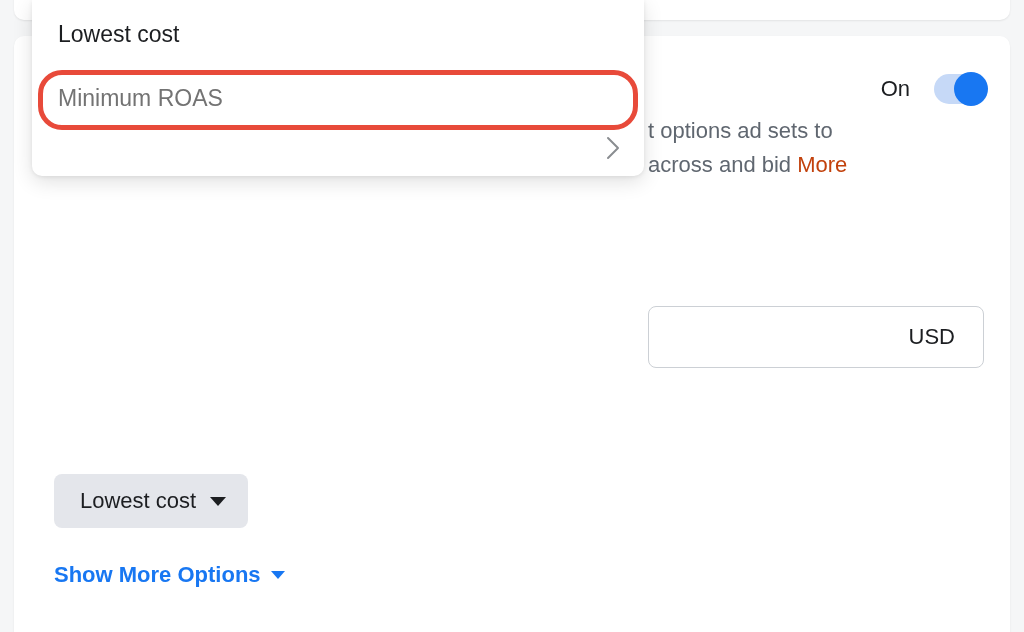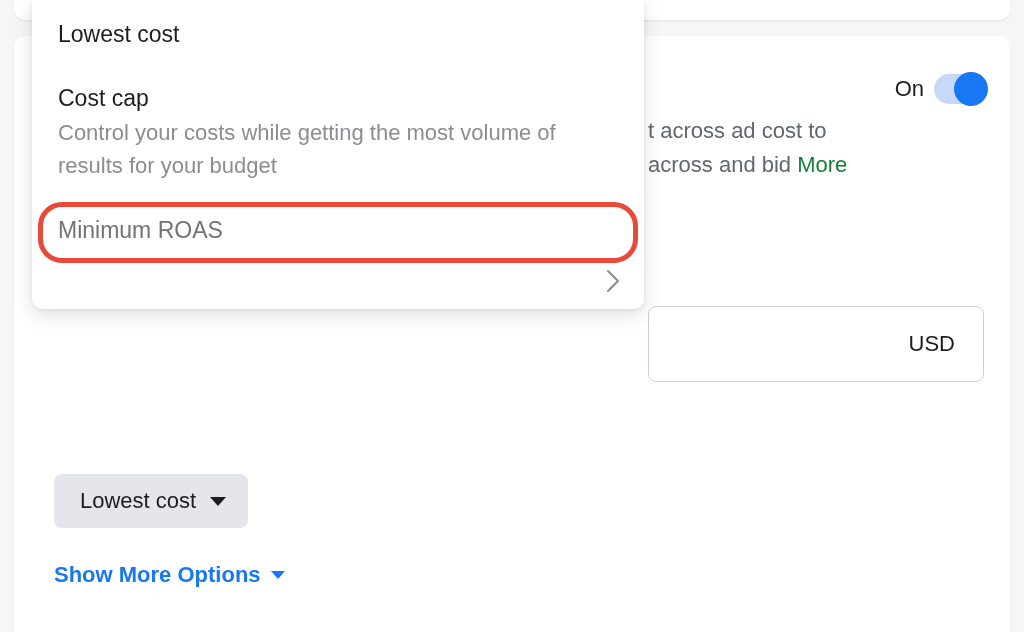--- a/index.html
+++ b/index.html
@@ -31,21 +31,21 @@
       border-radius: 10px;
       box-shadow: 0 1px 2px rgba(0,0,0,0.08);
       padding: 32px 40px;
     }
     .toggle-row {
       position: absolute;
       top: 74px;
       right: 38px;
       display: flex;
       align-items: center;
-      gap: 10px;
+      gap: 24px;
     }
     .toggle-label {
       font-size: 22px;
       color: #1c1e21;
     }
     .toggle {
       width: 52px;
       height: 30px;
       background: #c6d9f7;
       border-radius: 15px;
@@ -64,29 +64,29 @@
     .desc-block {
       position: absolute;
       top: 114px;
       left: 648px;
       right: 40px;
       font-size: 22px;
       line-height: 1.55;
       color: #606770;
     }
     .link {
-      color: #15803d;
+      color: #c2410c;
       cursor: pointer;
     }
     .input-row {
       position: absolute;
       top: 306px;
       left: 648px;
       right: 40px;
-      height: 76px;
+      height: 62px;
       border: 1px solid #ccd0d5;
       border-radius: 8px;
       display: flex;
       align-items: center;
       justify-content: flex-end;
       padding: 0 28px;
       font-size: 22px;
       color: #1c1e21;
       background: #fff;
     }
@@ -185,21 +185,21 @@
 <div class="card-main"></div>
 
 <div class="toggle-row">
   <span class="toggle-label">On</span>
   <div class="toggle">
     <div class="toggle-knob"></div>
   </div>
 </div>
 
 <div class="desc-block">
-  <span>t across ad cost to</span><br>
+  <span>t options ad sets to</span><br>
   <span> across and bid</span>
   <span class="link">More</span>
 </div>
 
 <div class="input-row">
   <span>USD</span>
 </div>
 
 <button class="dropdown-btn">
   <span>Lowest cost</span>
@@ -207,24 +207,20 @@
 </button>
 
 <div class="show-more">
   <span>Show More Options</span>
   <span class="caret-down-blue"></span>
 </div>
 
 <div class="menu">
   <div class="menu-item first">
     <div class="menu-item-title">Lowest cost</div>
-  </div>
-  <div class="menu-item">
-    <div class="menu-item-title">Cost cap</div>
-    <div class="menu-item-desc">Control your costs while getting the most volume of results for your budget</div>
   </div>
   <div class="menu-item disabled highlighted">
     <div class="menu-item-title">Minimum ROAS</div>
   </div>
   <div class="menu-item">
     <span class="chevron">
       <svg width="14" height="24" viewBox="0 0 14 24" fill="none">
         <path d="M2 2 L12 12 L2 22" stroke="#8a8d91" stroke-width="2" fill="none" stroke-linecap="round" stroke-linejoin="round"></path>
       </svg>
     </span>

